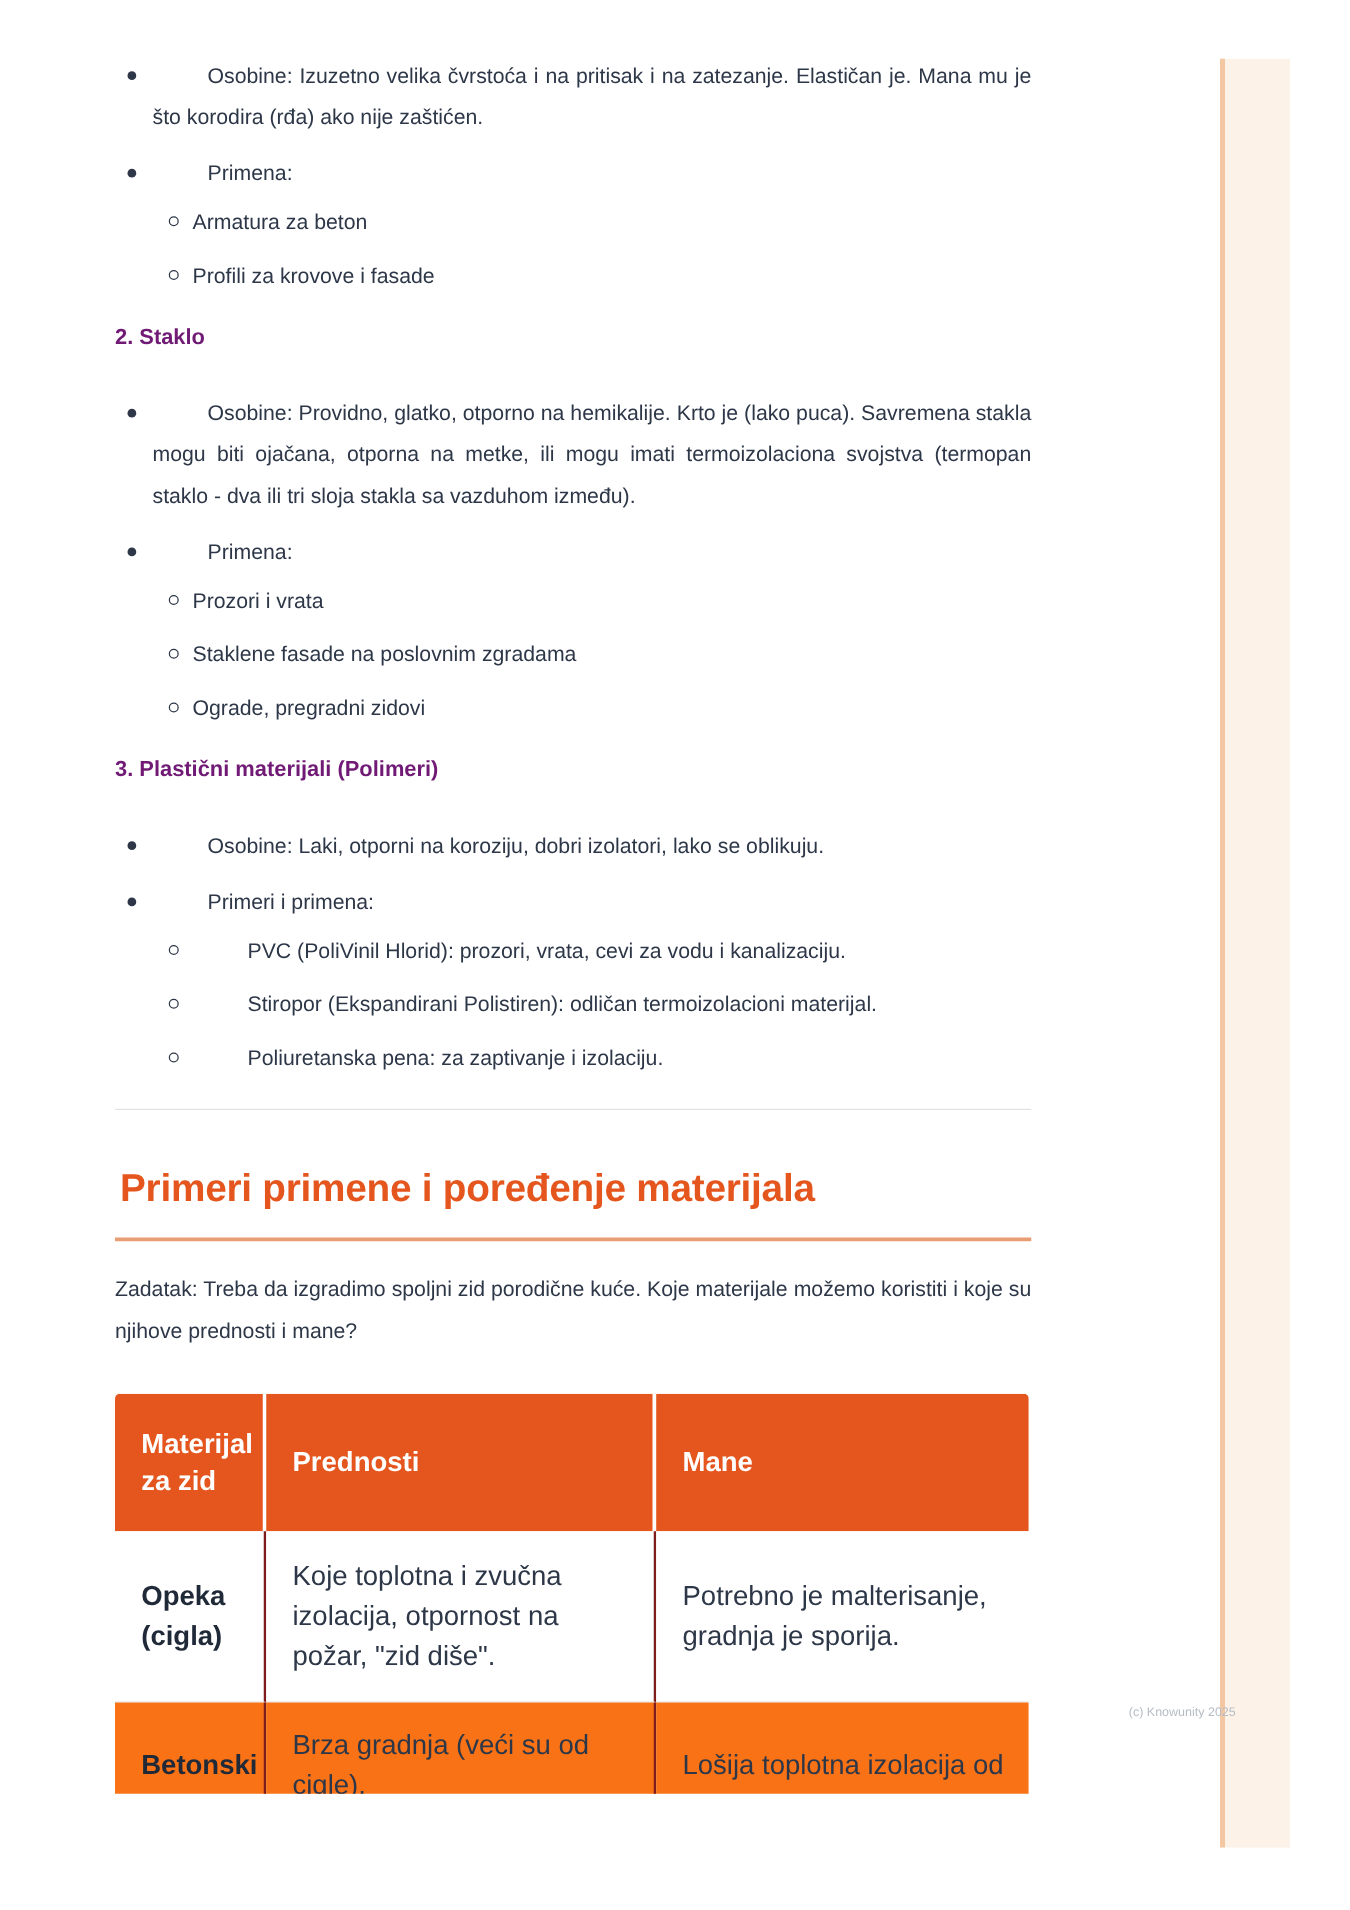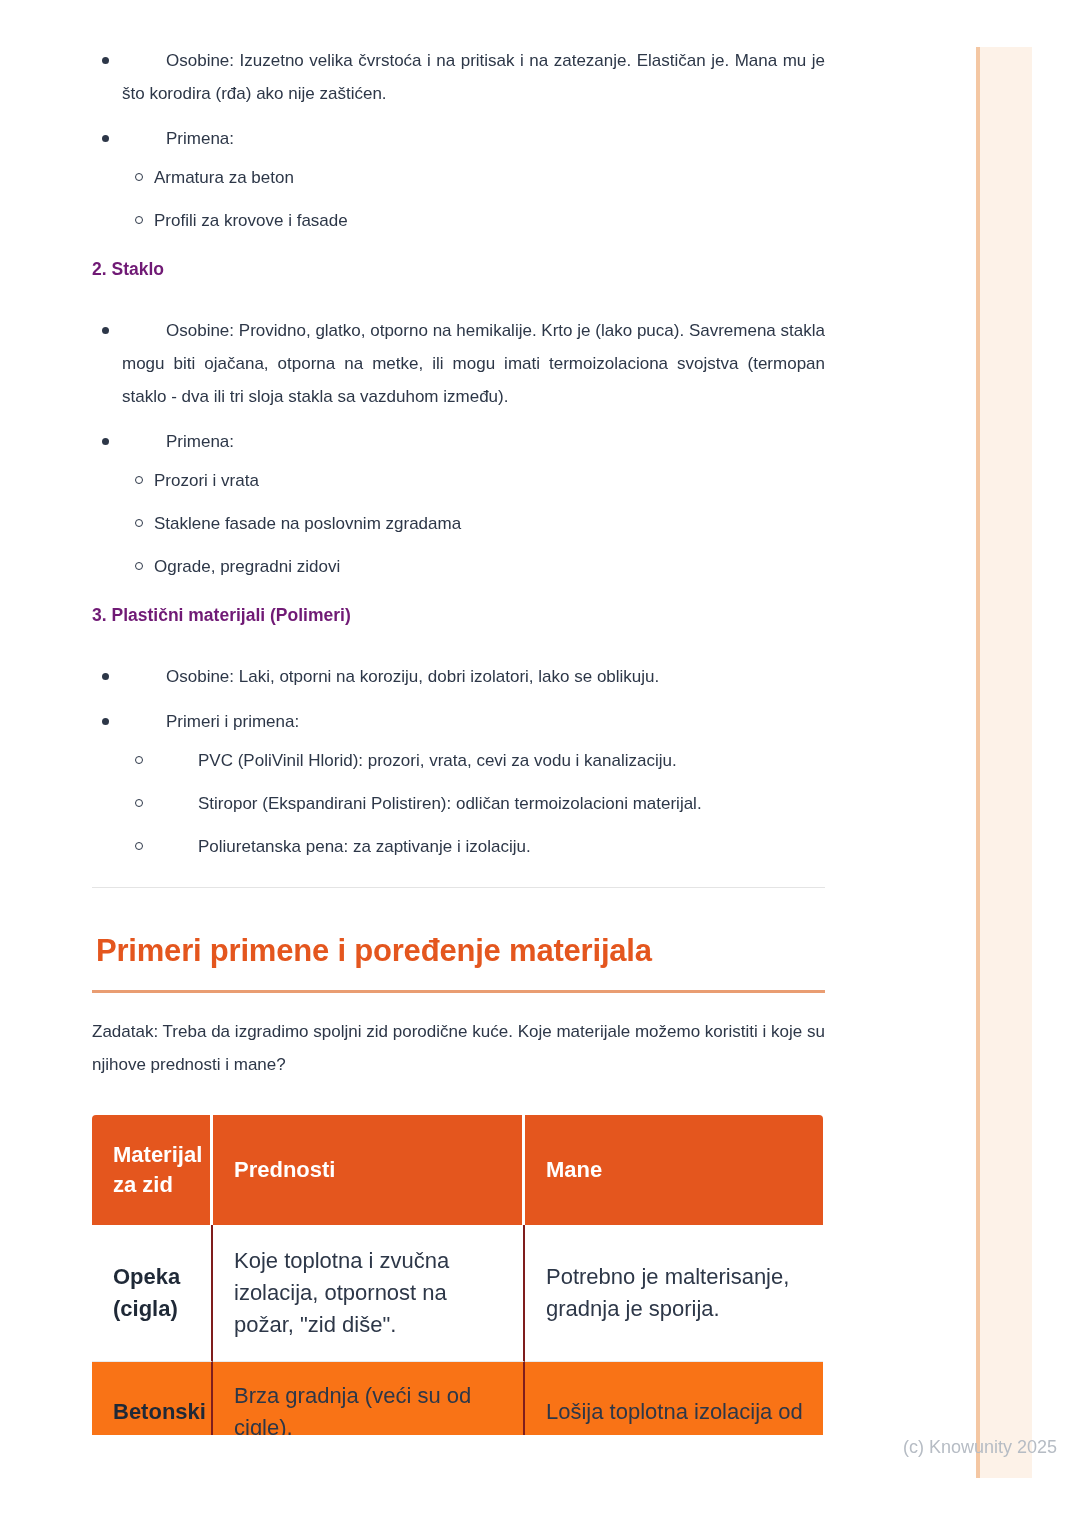--- a/index.html
+++ b/index.html
@@ -73,22 +73,22 @@
   table.cmp td {
     vertical-align:middle; line-height:32px;
     padding:18px 18px 18px 21px; box-sizing:border-box;
     border-right:2px solid #7f1d1d;
   }
   table.cmp td:last-child { border-right:none;margin-top:12px; }
   table.cmp tr.r1 td { height:137px; border-bottom:1px solid #e8ebef; background:#ffffff; }
   table.cmp tr.r2 td { height:73px; background:#f97316; }
   .cell-bold { font-weight:bold; color:#1f2937; }
   .watermark {
-    position:absolute; left:903px; top:1437px; width:170px;
-    font-size:18px; color:#b6bcc4; z-index:5; white-space:nowrap;
+    position:absolute; left:903px; top:1365px; width:170px;
+    font-size:10px; color:#b6bcc4; z-index:5; white-space:nowrap;
   }
 </style>
 </head>
 <body>
 
 <div class="peach-bar"></div>
 
 <div class="content">
 
   <div class="li">

